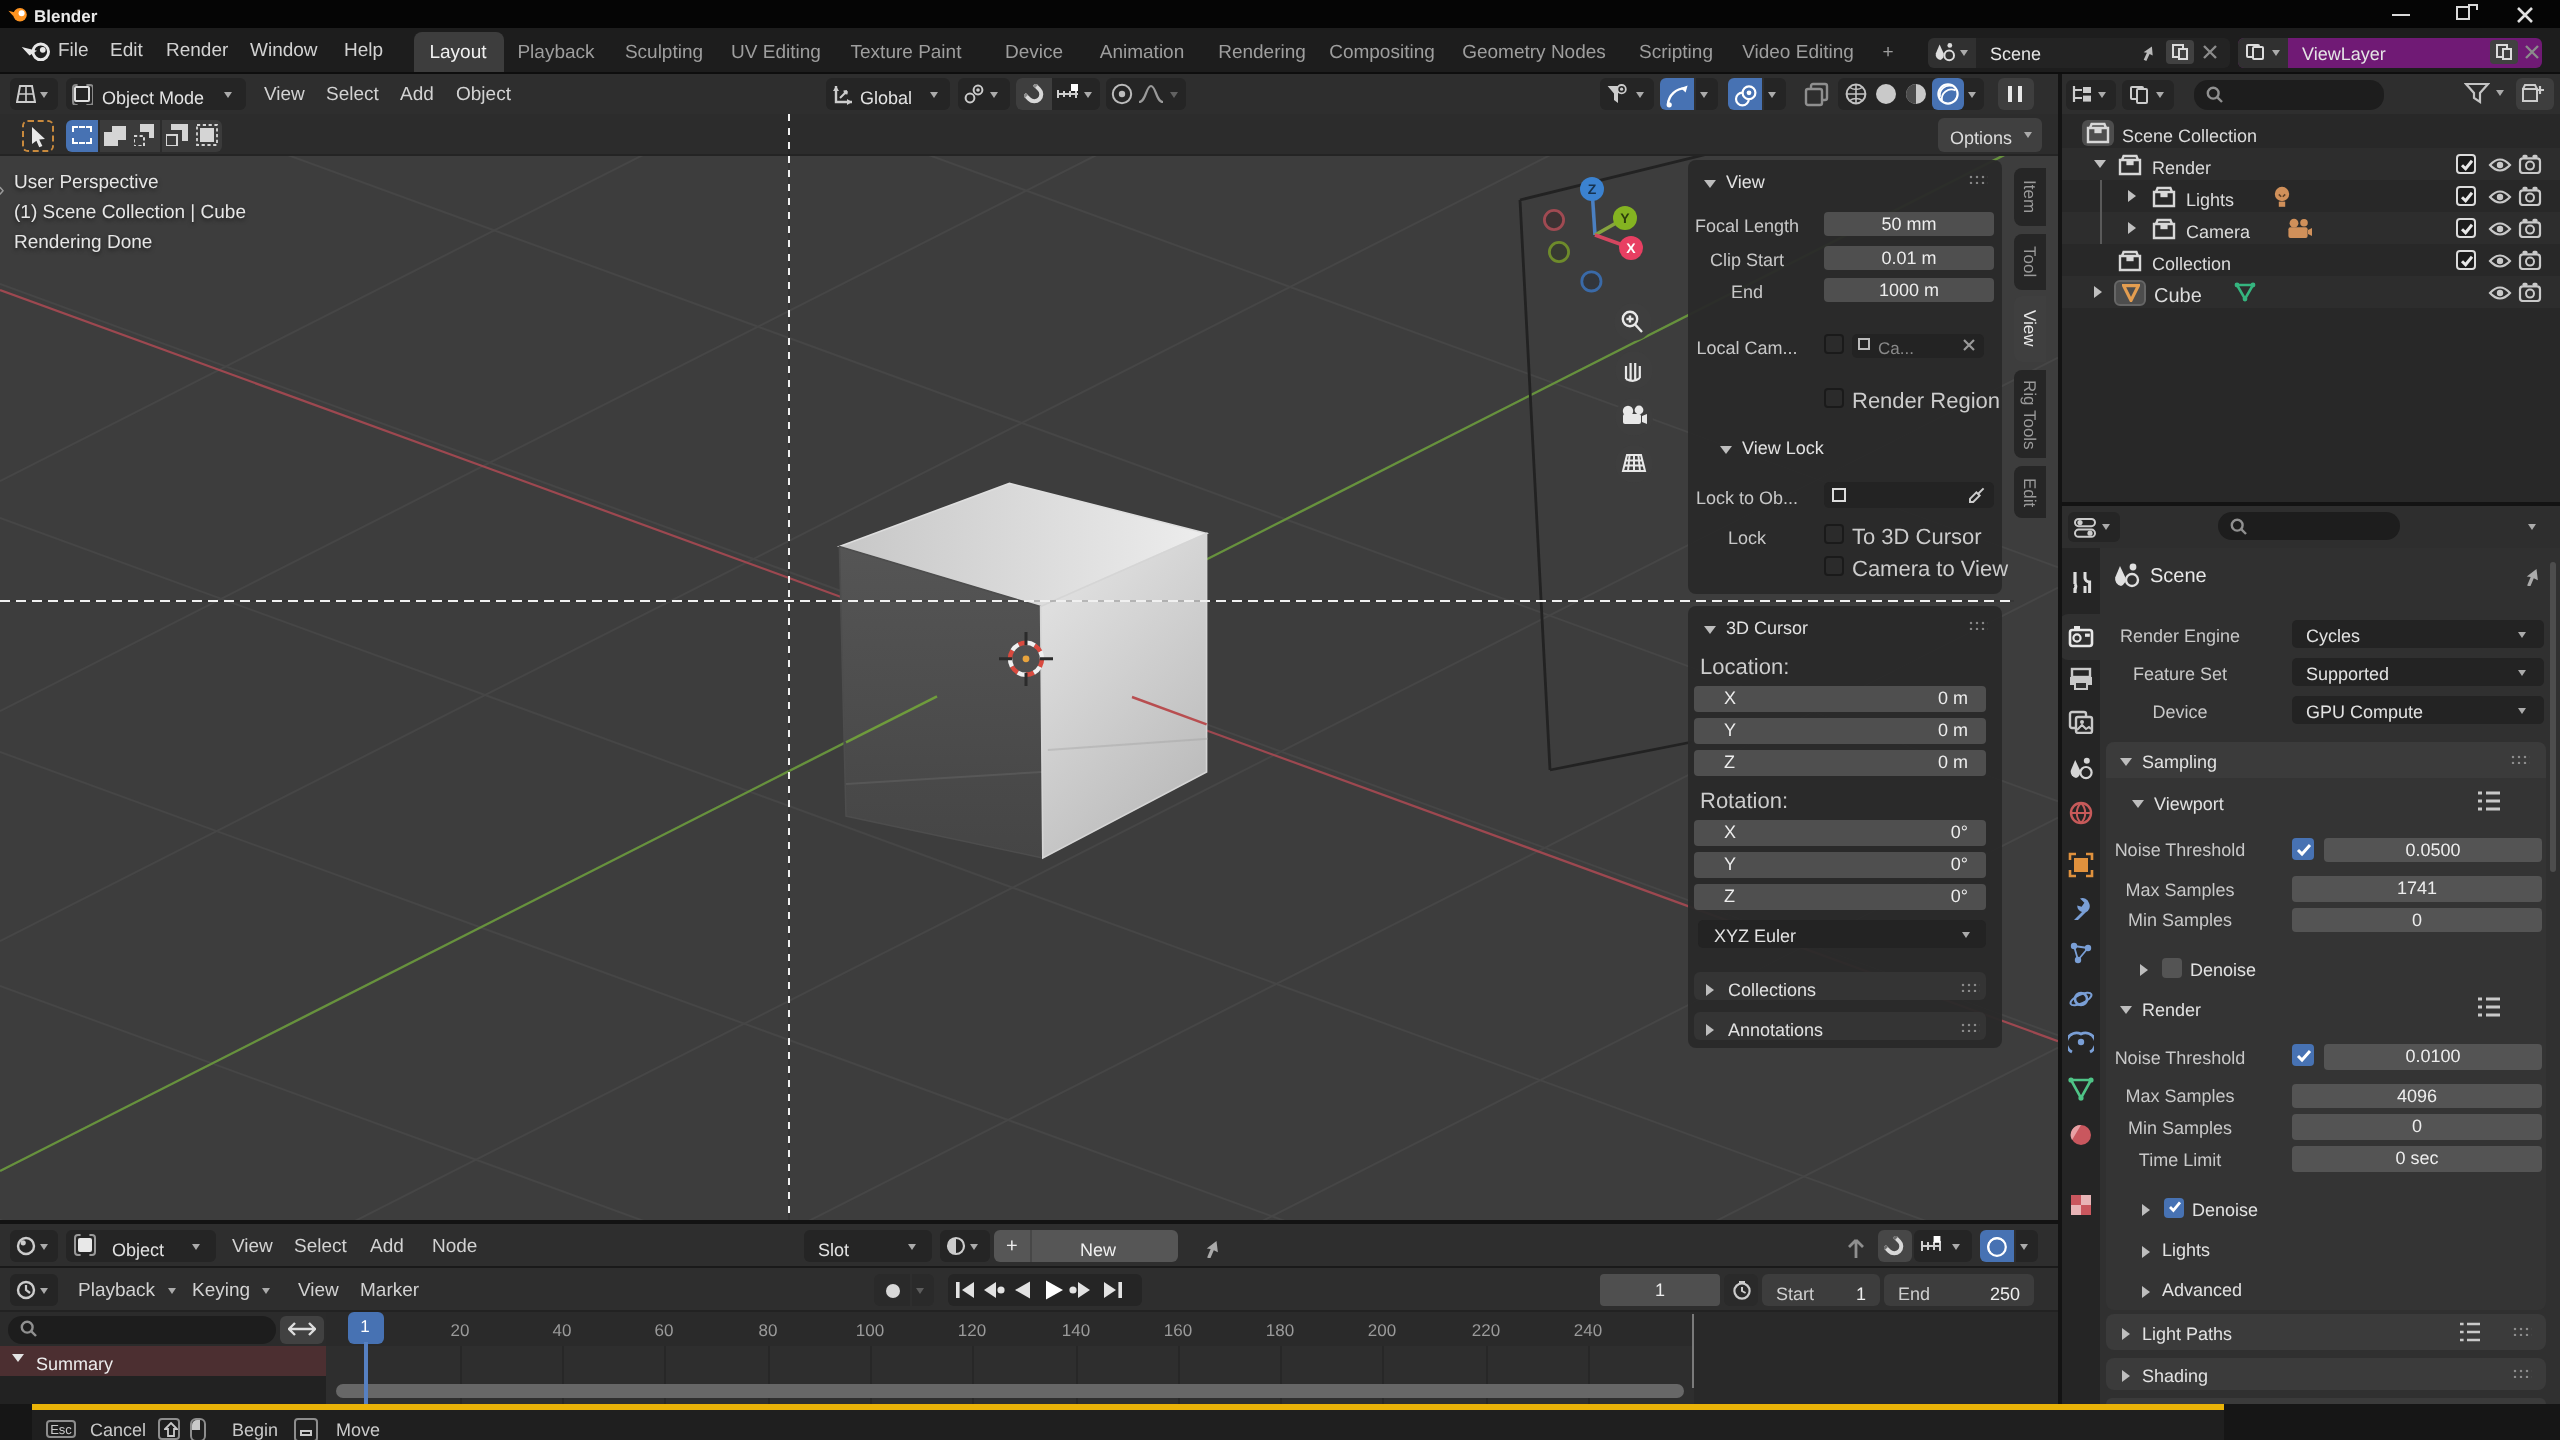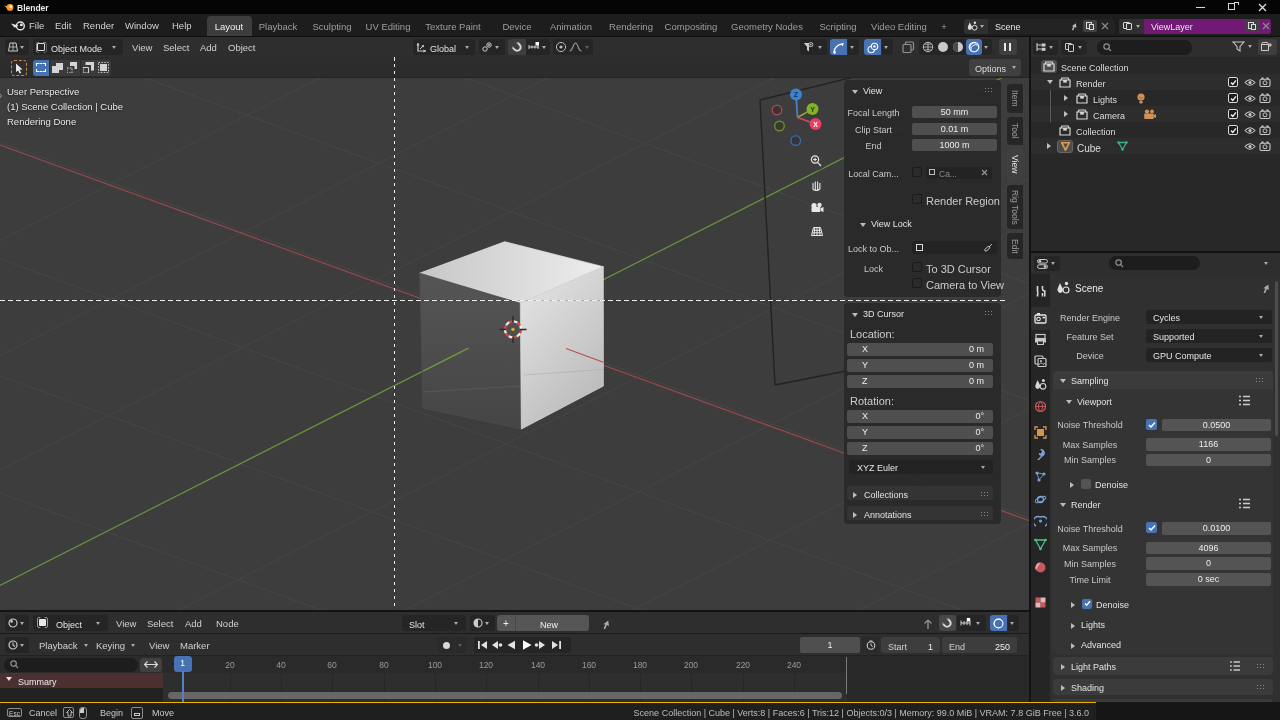--- a/index.html
+++ b/index.html
@@ -734,21 +734,21 @@
     <path d="M1 1.5 L3 1.5 M1 5.5 L3 5.5 M1 9.5 L3 9.5 M5 1.5 L12 1.5 M5 5.5 L12 5.5 M5 9.5 L12 9.5" stroke="#c9c9c9" stroke-width="1.4"></path>
   </svg>
 
 <div class="lbl" style="left:1040px;top:420px;width:100px">Noise Threshold</div>
 <div class="cbb" style="left:1146px;top:418.5px"></div>
 <svg class="a" style="left:1148px;top:420.5px" width="8" height="8" viewBox="0 0 8 8">
     <path d="M1 4 L3 6 L7 1.5" fill="none" stroke="#fff" stroke-width="1.5"></path>
   </svg>
 <div class="fld" style="left:1162px;top:418.5px;width:109px;height:12.5px;line-height:12.5px;background:#545454">0.0500</div>
 <div class="lbl" style="left:1040px;top:439.5px;width:100px">Max Samples</div>
-<div class="fld" style="left:1146px;top:438px;width:125px;height:12.5px;line-height:12.5px;background:#545454">1166</div>
+<div class="fld" style="left:1146px;top:438px;width:125px;height:12.5px;line-height:12.5px;background:#545454">1741</div>
 <div class="lbl" style="left:1040px;top:455px;width:100px">Min Samples</div>
 <div class="fld" style="left:1146px;top:453.5px;width:125px;height:12.5px;line-height:12.5px;background:#545454">0</div>
 
 <span class="expr a" style="left:1070px;top:482px"></span>
 <div class="a" style="left:1081px;top:479px;width:10px;height:10px;background:#545454;border-radius:2px"></div>
 <div class="a phead" style="left:1095px;top:480px">Denoise</div>
 
 <span class="exp a" style="left:1060px;top:502.5px"></span>
 <div class="a phead" style="left:1071px;top:499.5px">Render</div>
 <svg class="a" style="left:1238px;top:498px" width="13" height="11" viewBox="0 0 13 11">
@@ -954,35 +954,34 @@
 </div>
 <div class="a" style="left:0;top:673px;width:163px;height:14.5px;background:#4c2f31">
  <div class="a" style="left:6px;top:4px;width:0;height:0;border-left:3.5px solid transparent;border-right:3.5px solid transparent;border-top:4.5px solid #e3e3e3"></div>
  <div class="a" style="left:18px;top:3.5px;color:#ececec;font-size:9px">Summary</div>
 </div>
 <div class="a" style="left:0;top:687.5px;width:163px;height:14.5px;background:#222222"></div>
 <div class="a" style="left:168px;top:691.5px;width:674px;height:7px;background:#676767;border-radius:4px"></div>
 <div class="a" style="left:173.5px;top:656px;width:18px;height:15.5px;background:#4772b3;border-radius:3px;color:#fff;font-size:8.5px;text-align:center;line-height:15px">1</div>
 <div class="a" style="left:182px;top:671px;width:1.6px;height:31px;background:#5680c2"></div>
 
-<div class="a" style="left:0;top:702px;width:1096px;height:18px;background:#1f1f1f;border-top:1px solid #eab308">
+<div class="a" style="left:16px;top:702px;width:1096px;height:18px;background:#1f1f1f;border-top:3px solid #eab308">
  <div class="a" style="left:7px;top:4.5px;width:15px;height:9.5px;border:1px solid #8d8d8d;border-radius:2px;color:#c9c9c9;font-size:6.5px;text-align:center;line-height:9px">Esc</div>
  <div class="a" style="left:29px;top:5px;color:#c9c9c9;font-size:9px">Cancel</div>
  <div class="a" style="left:63px;top:4px;width:11px;height:11px;border:1px solid #8d8d8d;border-radius:2px">
   <svg class="a" style="left:1.5px;top:1px" width="7" height="8" viewBox="0 0 7 8">
         <path d="M3.5 0.5 L6.5 3.5 L5 3.5 L5 7 L2 7 L2 3.5 L0.5 3.5 Z" fill="none" stroke="#c9c9c9" stroke-width="0.9"></path>
       </svg>
  </div>
  <div class="a" style="left:79px;top:3.5px;width:8px;height:12px;border:1px solid #8d8d8d;border-radius:3px 3px 3px 3px">
    <div class="a" style="left:0;top:0;width:4px;height:5px;background:#c9c9c9;border-radius:2.5px 0 0 0"></div>
  </div>
  <div class="a" style="left:100px;top:5px;color:#c9c9c9;font-size:9px">Begin</div>
  <div class="a" style="left:131px;top:3.5px;width:12px;height:12px;border:1px solid #8d8d8d;border-radius:2px">
    <div class="a" style="left:2px;top:5.5px;width:6px;height:3px;border:1px solid #c9c9c9"></div>
  </div>
  <div class="a" style="left:152px;top:5px;color:#c9c9c9;font-size:9px">Move</div>
- <div class="a" style="right:7px;top:5px;color:#bdbdbd;font-size:9px">Scene Collection | Cube | Verts:8 | Faces:6 | Tris:12 | Objects:0/3 | Memory: 99.0 MiB | VRAM: 7.8 GiB Free | 3.6.0</div>
 </div>
 
 <div class="a" style="left:1029px;top:37px;width:1.5px;height:665px;background:#131313"></div>
 <div class="a" style="left:0;top:36px;width:1280px;height:1.2px;background:#0e0e0e"></div>
 <div class="a" style="left:1030px;top:250.5px;width:250px;height:2.5px;background:#131313"></div>
 <div class="a" style="left:0;top:633px;width:1029px;height:1.2px;background:#1a1a1a"></div>
 
 </body></html>

